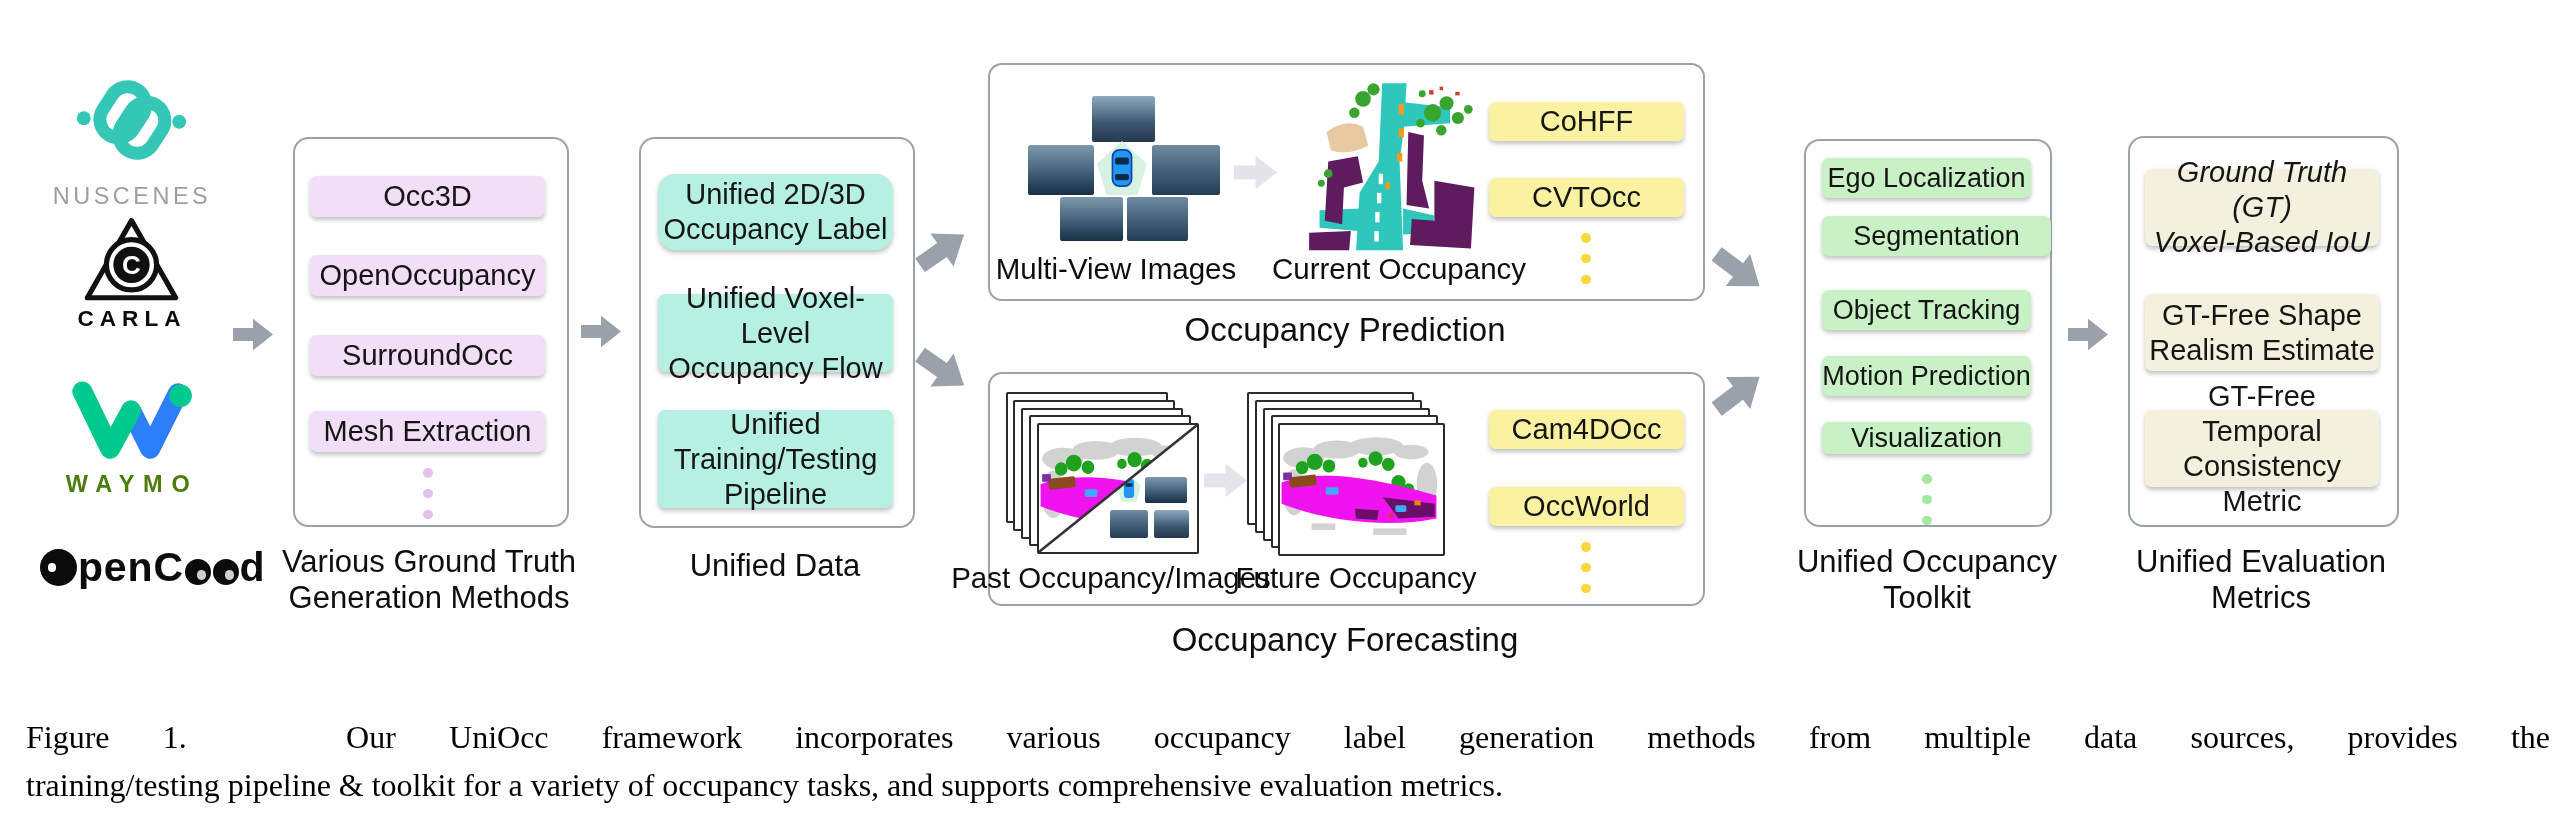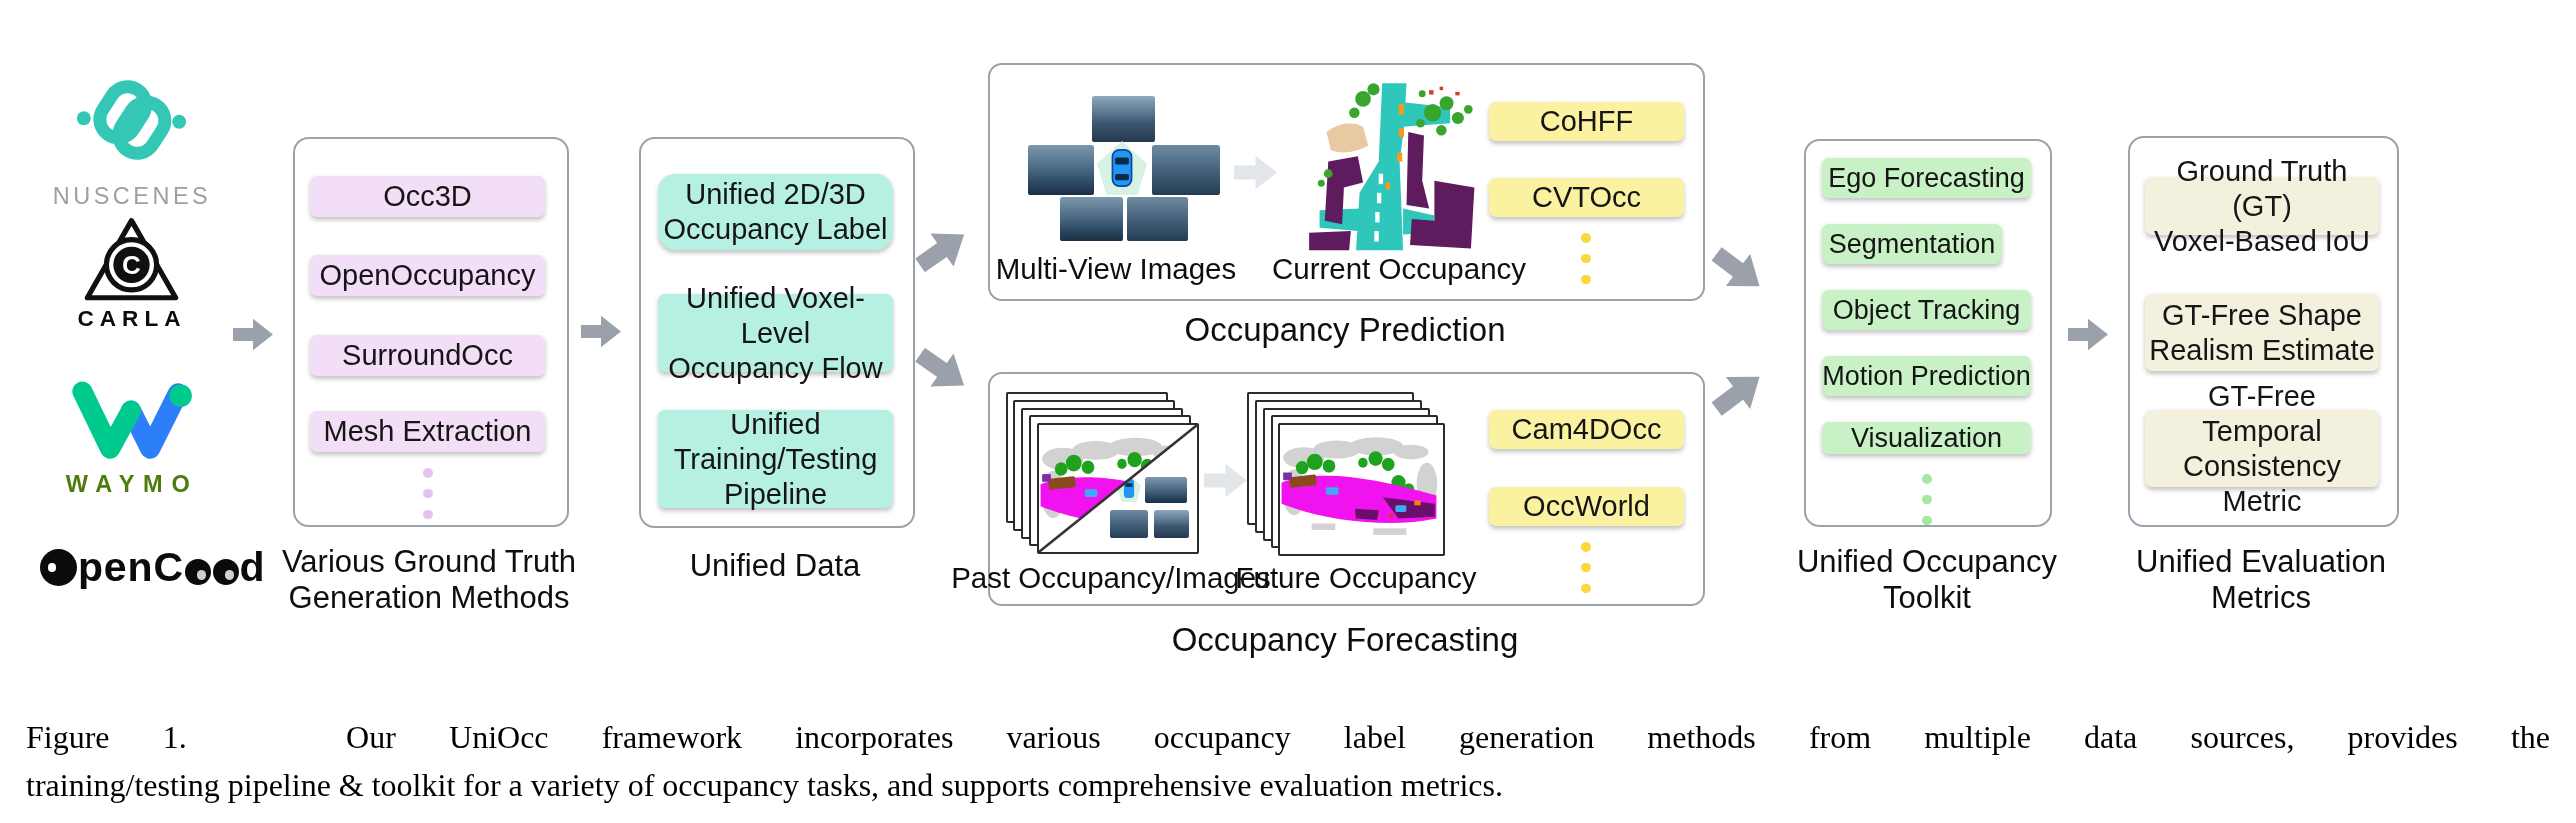--- a/index.html
+++ b/index.html
@@ -346,35 +346,35 @@
   <div class="chip yellow" style="left:1489px;top:487px;width:195px;height:39px;">OccWorld</div>
   <div class="vdots yellow" style="left:1581px;top:542px;">
     <span class="dot"></span>
       <span class="dot"></span>
       <span class="dot"></span>
   </div>
 
   <div class="task-title" style="left:1345px;top:621px;">Occupancy Forecasting</div>
 
   <div class="group-box" style="left:1804px;top:139px;width:244px;height:384px;"></div>
-  <div class="chip green" style="left:1822px;top:158px;width:209px;height:40px;">Ego Forecasting</div>
-  <div class="chip green" style="left:1822px;top:224px;width:180px;height:40px;">Segmentation</div>
+  <div class="chip green" style="left:1822px;top:158px;width:209px;height:40px;">Ego Localization</div>
+  <div class="chip green" style="left:1822px;top:216px;width:229px;height:40px;">Segmentation</div>
   <div class="chip green" style="left:1822px;top:290px;width:209px;height:40px;">Object Tracking</div>
   <div class="chip green" style="left:1822px;top:356px;width:209px;height:40px;">Motion Prediction</div>
   <div class="chip green" style="left:1822px;top:422px;width:209px;height:32px;">Visualization</div>
   <div class="vdots green" style="left:1922px;top:474px;">
     <span class="dot"></span>
       <span class="dot"></span>
       <span class="dot"></span>
   </div>
   <div class="col-label" style="left:1927px;top:544px;">Unified Occupancy
 Toolkit</div>
 
   <div class="group-box" style="left:2128px;top:136px;width:267px;height:387px;"></div>
-  <div class="chip beige" style="left:2145px;top:177px;width:234px;height:58px;">Ground Truth (GT)
+  <div class="chip beige" style="left:2145px;top:169px;width:234px;height:77px;font-style:italic;">Ground Truth (GT)
 Voxel-Based IoU</div>
   <div class="chip beige" style="left:2145px;top:410px;width:234px;height:77px;">GT-Free Temporal
 Consistency Metric</div>
   <div class="chip beige" style="left:2145px;top:294px;width:234px;height:77px;">GT-Free Shape
 Realism Estimate</div>
   <div class="col-label" style="left:2261px;top:544px;">Unified Evaluation
 Metrics</div>
 
   <div class="caption" style="top:713px;">
     <div class="l1">Figure 1.&nbsp;&nbsp;&nbsp;Our UniOcc framework incorporates various occupancy label generation methods from multiple data sources, provides the</div>

